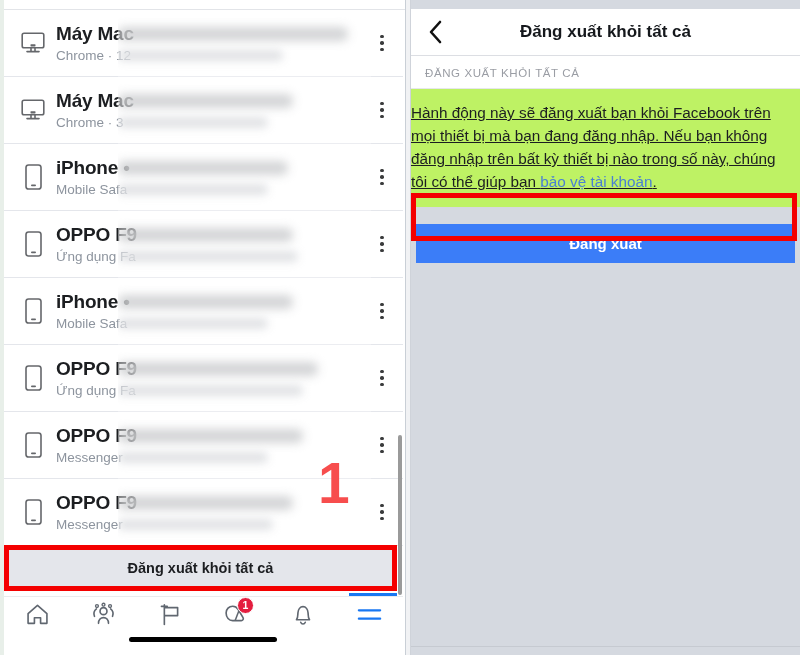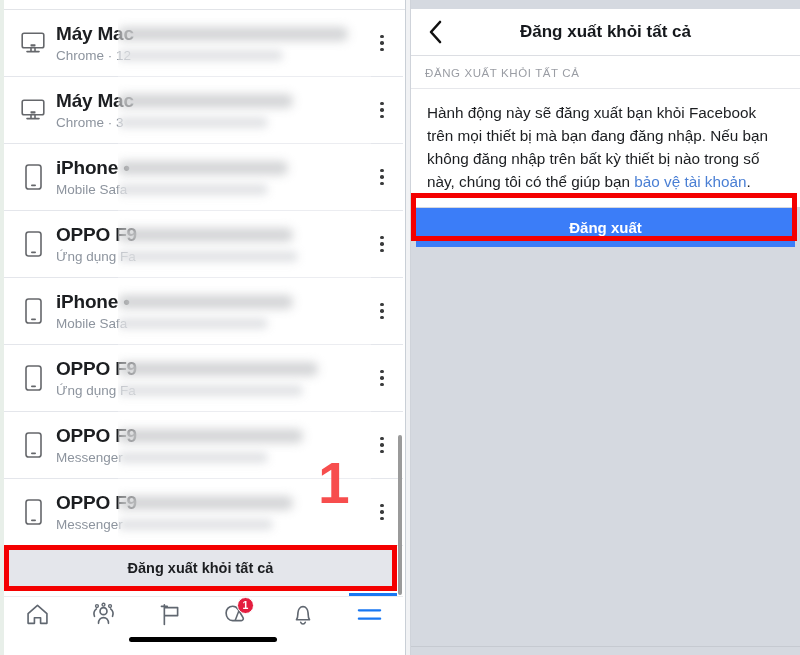--- a/index.html
+++ b/index.html
@@ -269,35 +269,36 @@
   }
   .section-head {
     background: #fff;
     border-bottom: 1px solid #e6e7eb;
     padding: 11px 14px 9px 14px;
     font-size: 11.5px;
     letter-spacing: 0.6px;
     color: #9a9da4;
   }
   .info-card {
-    background: #ffffff;
-    padding: 12px 14px 14px 16px;
+    background: #bef264;
+    padding: 12px 14px 14px 0;
     font-size: 15.3px;
     line-height: 23px;
     color: #1c1e21;
     border-bottom: 1px solid #d6d8dd;
+    text-decoration: underline;
   }
   .info-card a {
     color: #4a7fd4;
     text-decoration: none;
   }
   .btn-primary {
     display: block;
     width: calc(100% - 10px);
-    margin: 0 5px;
+    margin: 16px 5px;
     height: 39px;
     background: #3b7df8;
     color: #fff;
     font-size: 15px;
     font-weight: 700;
     border: none;
     display: flex; align-items: center; justify-content: center;
   }
   .btn-secondary {
     display: block;

